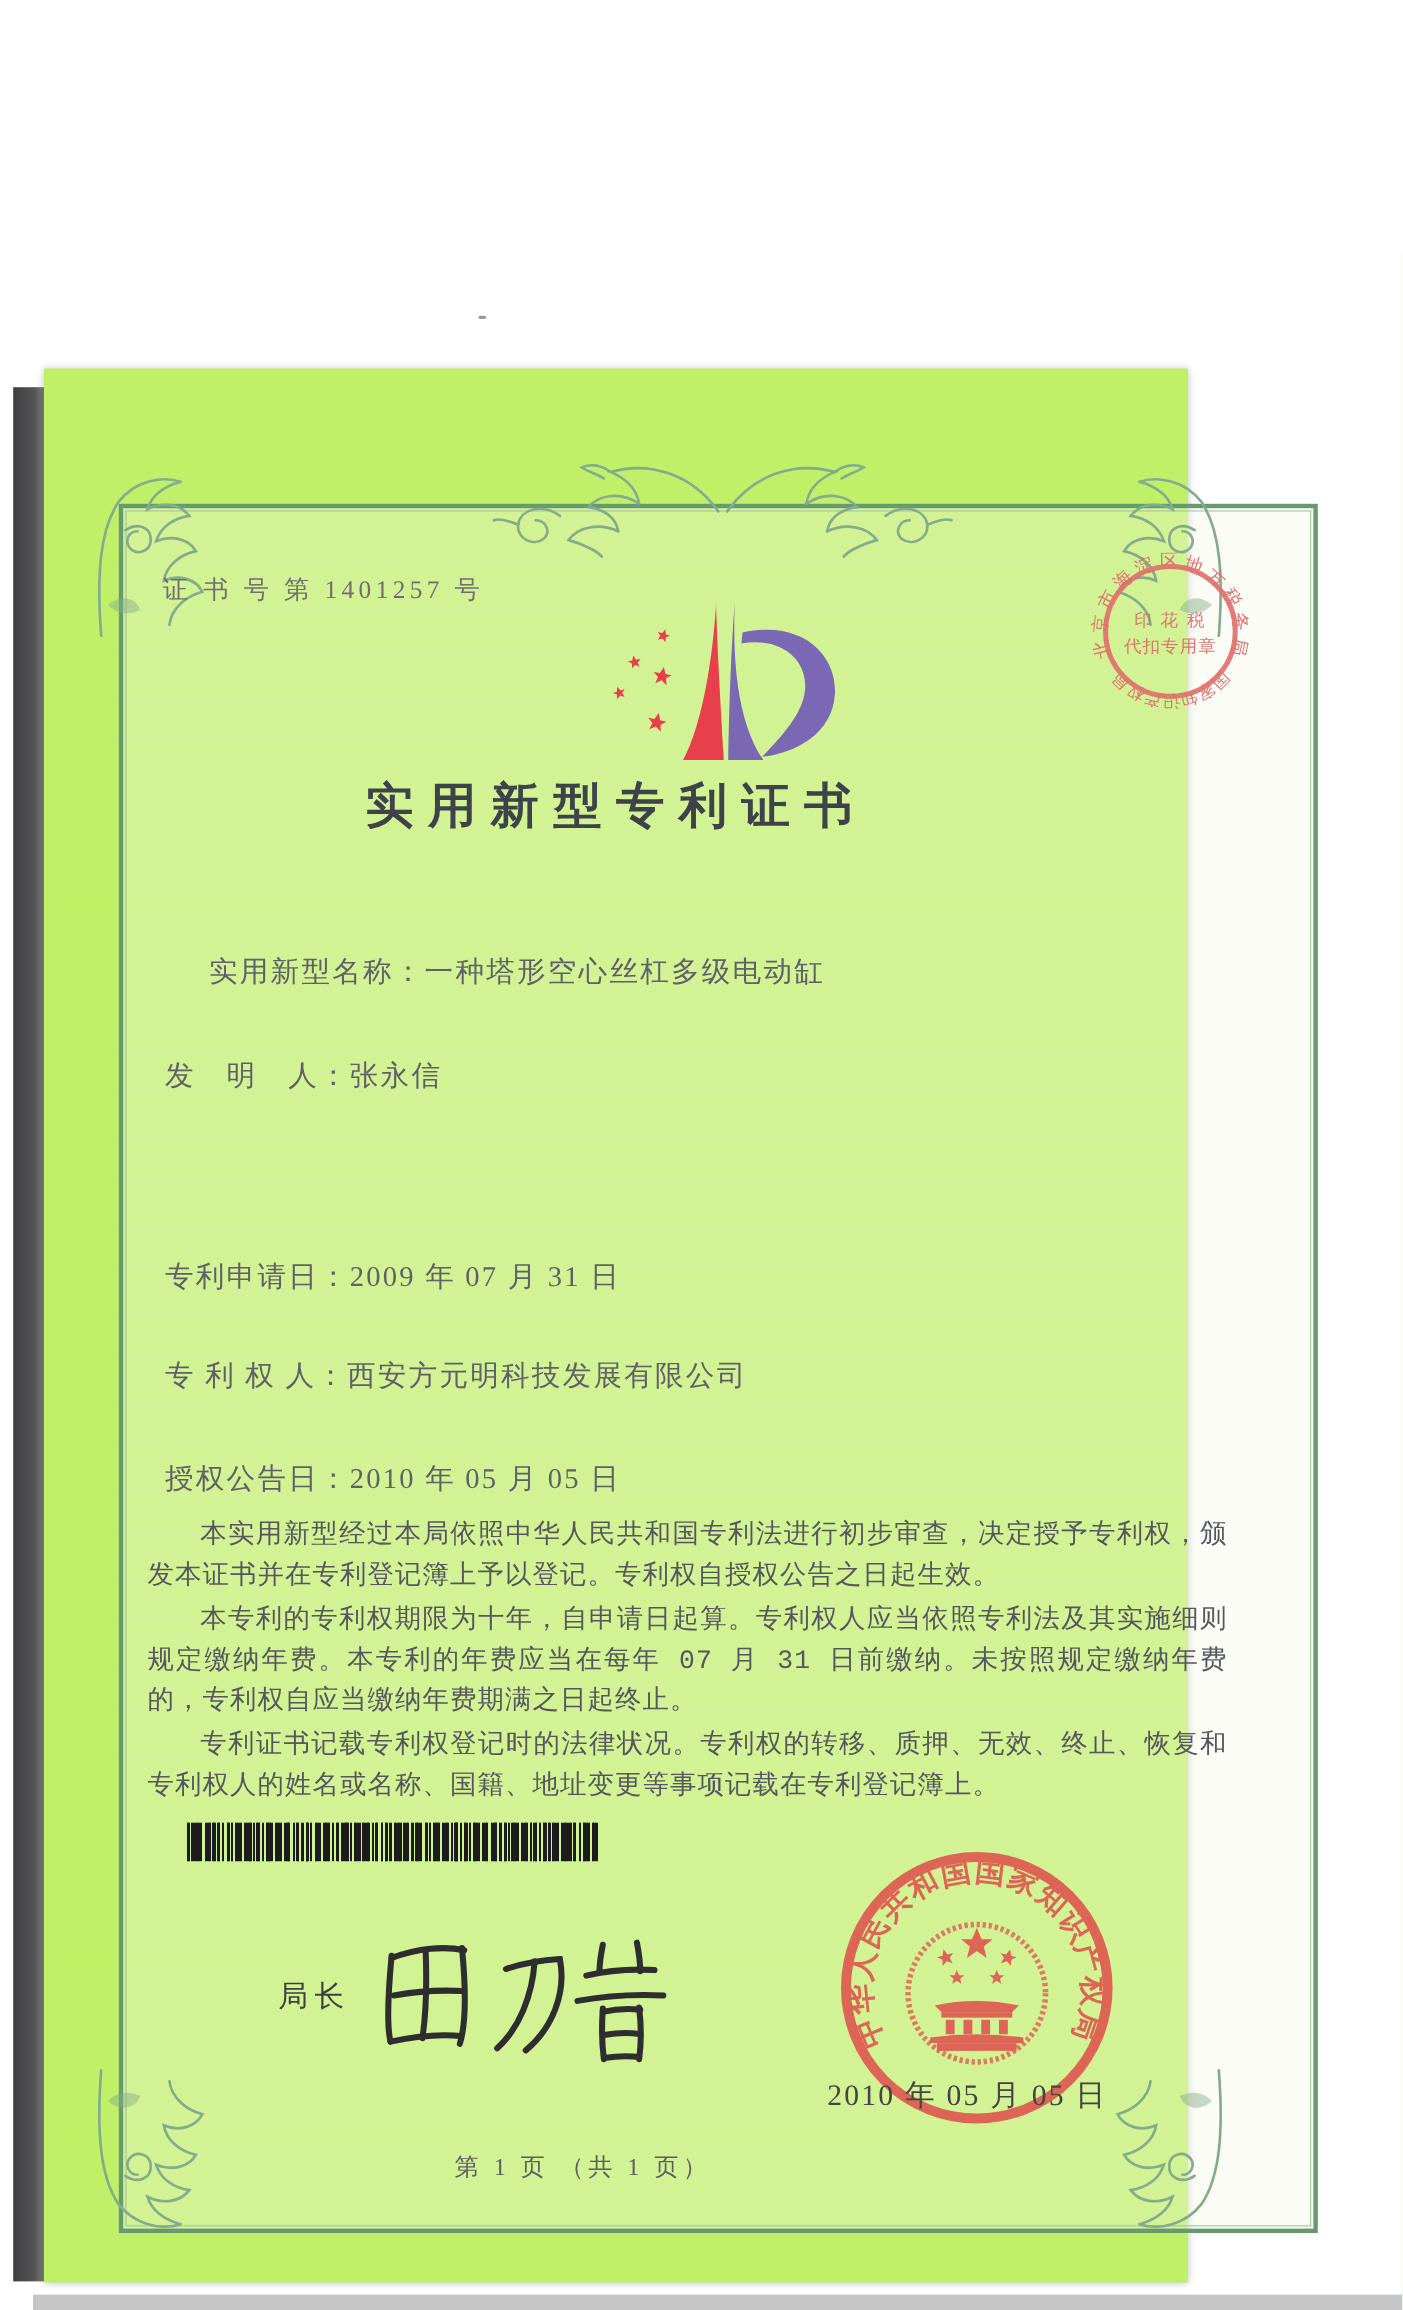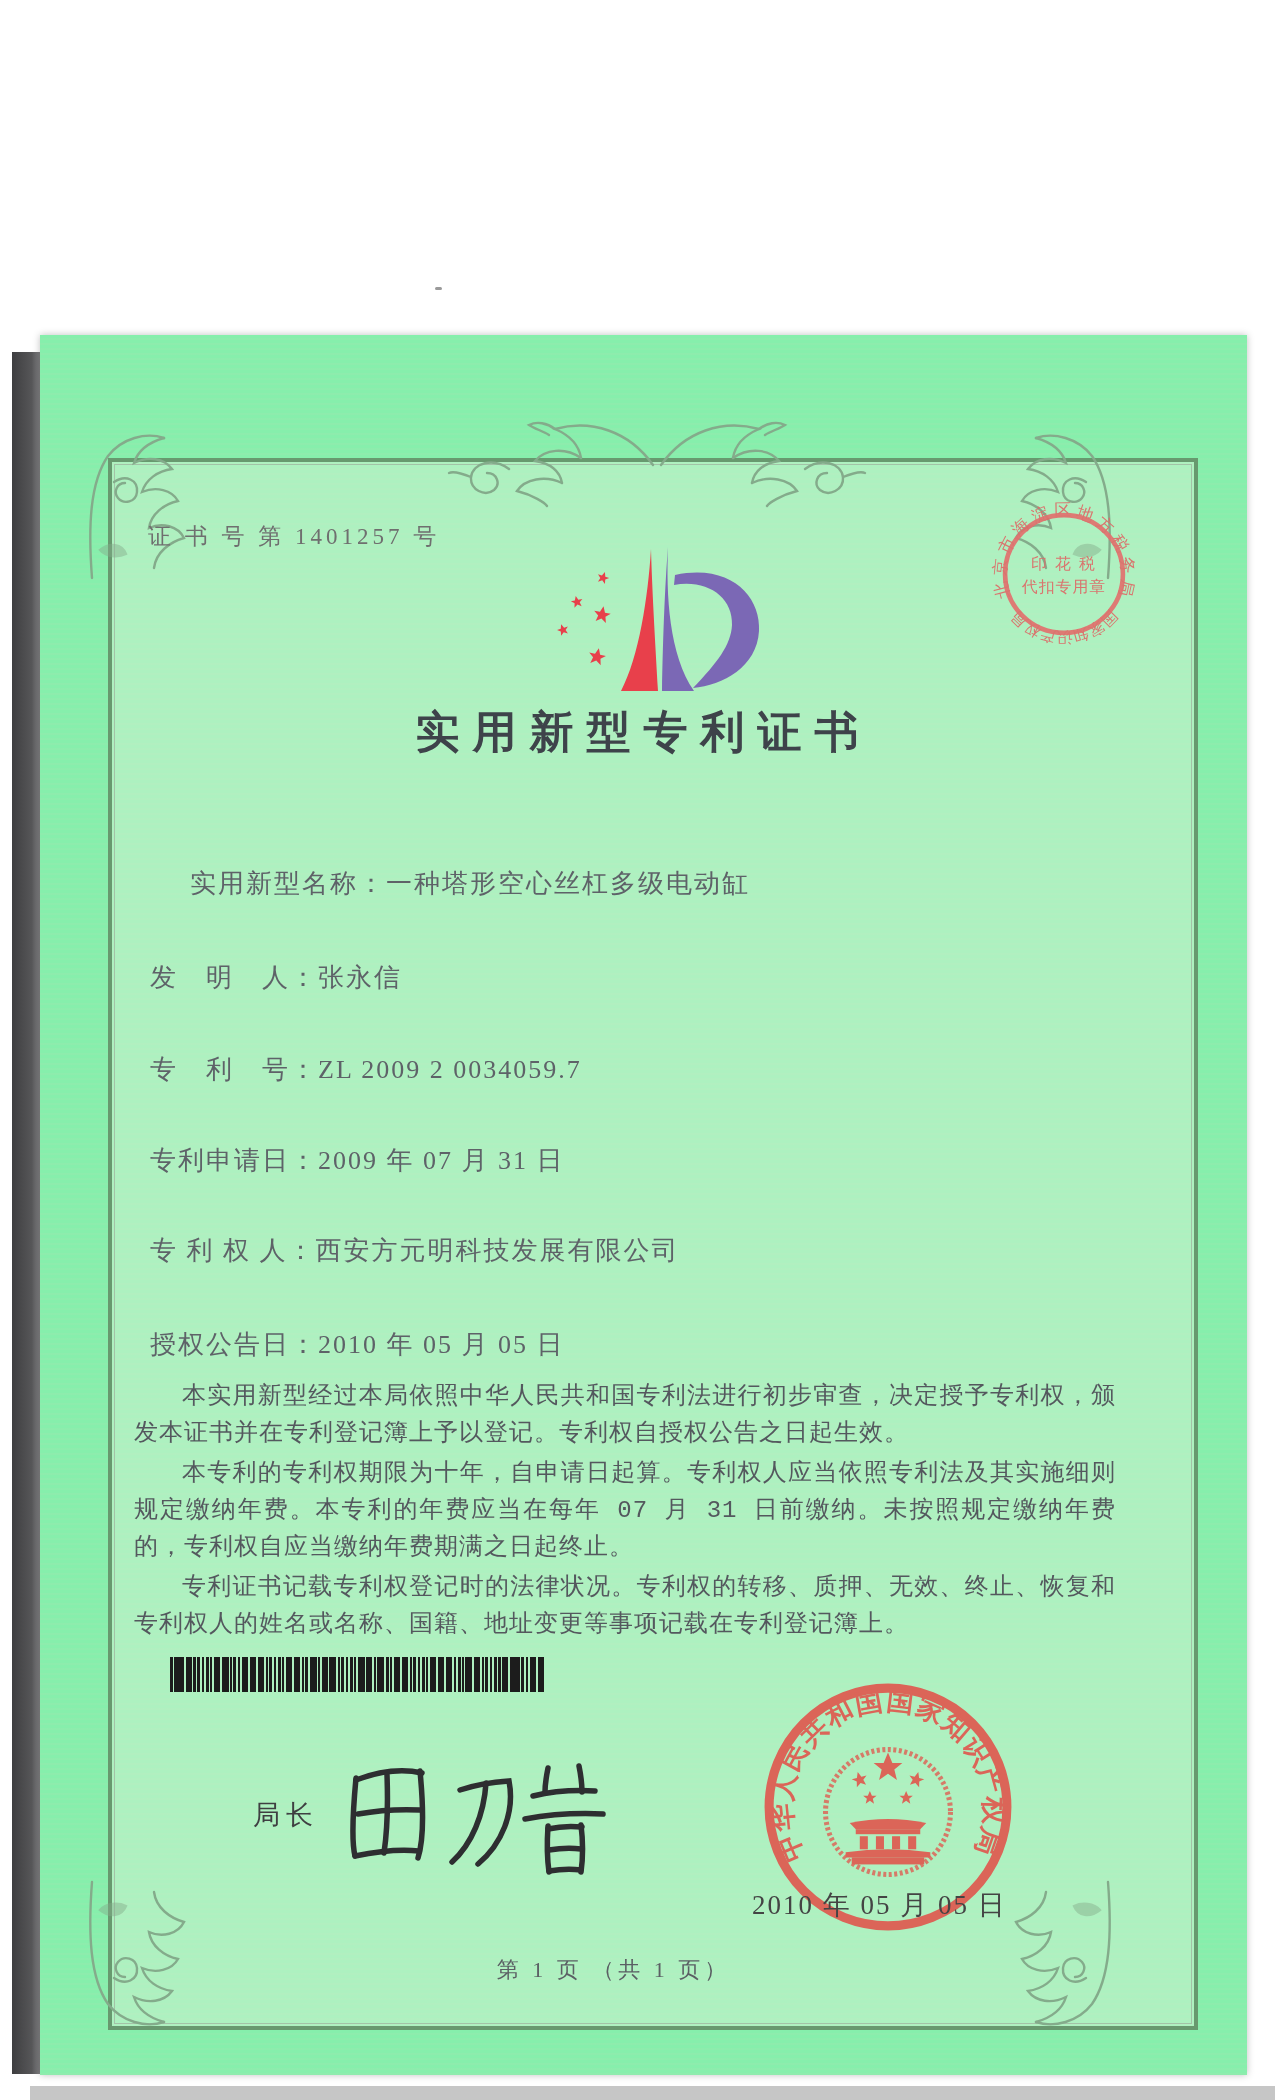--- a/index.html
+++ b/index.html
@@ -2,22 +2,22 @@
 <html><head>
 <meta charset="utf-8">
 <style>
   html,body{margin:0;padding:0;background:#ffffff;}
   .canvas{position:relative;width:1275px;height:2100px;background:#ffffff;overflow:hidden;
           font-family:"Liberation Serif","DejaVu Serif",serif;}
   .spine{position:absolute;left:12px;top:352px;width:28px;height:1722px;
          background:linear-gradient(90deg,#3e3e40 0%,#565658 70%,#828284 100%);}
   .bottom-strip{position:absolute;left:30px;top:2086px;width:1245px;height:14px;background:#c6c6c6;}
   .speck{position:absolute;left:435px;top:287px;width:7px;height:3px;background:#9a9a9a;border-radius:2px;}
-  .page{position:absolute;left:40px;top:335px;width:1207px;height:1740px;
-        background:#86efac;box-shadow:0 0 7px rgba(0,0,0,.25);}
+  .page{position:absolute;left:40px;top:335px;width:1040px;height:1740px;
+        background:#bef264;box-shadow:0 0 7px rgba(0,0,0,.25);}
   .page-texture{position:absolute;inset:0;
         background:repeating-linear-gradient(0deg,rgba(210,210,180,.10) 0 2px,rgba(255,255,255,0) 2px 5px);}
   .frame{position:absolute;left:68px;top:123px;width:1082px;height:1564px;
          border:4px solid #68996f;background:rgba(246,245,230,.35);}
   .frame-inner{position:absolute;inset:2px;border:1px solid #a3c2a7;}
   .orn{position:absolute;pointer-events:none;}
   .cert-no{position:absolute;left:108px;top:186px;font-size:23px;letter-spacing:4px;color:#6f6f6f;white-space:nowrap;}
   .logo{position:absolute;left:505px;top:200px;width:235px;height:162px;}
   .tax-stamp{position:absolute;left:941px;top:156px;width:166px;height:166px;opacity:.92;}
   .title{position:absolute;left:0;top:368px;width:100%;text-align:center;
@@ -121,21 +121,20 @@
       <text font-size="16.5" fill="#dd6b68"><textPath href="#taxTop" startOffset="2" textLength="222" lengthAdjust="spacing">北京市海淀区地方税务局</textPath></text>
       <text font-size="15" fill="#dd6b68"><textPath href="#taxBot" startOffset="2" textLength="104" lengthAdjust="spacing">国家知识产权局</textPath></text>
       <text x="81" y="76" text-anchor="middle" font-size="15.5" fill="#dd6b68" letter-spacing="2">印 花 税</text>
       <text x="81" y="99" text-anchor="middle" font-size="15.5" fill="#dd6b68" letter-spacing="1">代扣专用章</text>
     </svg>
 
     <div class="title">实用新型专利证书</div>
 
     <div class="field f0"><span>实用新型名称：</span><span>一种塔形空心丝杠多级电动缸</span></div>
     <div class="field f1"><span>发　明　人：</span><span>张永信</span></div>
-    <div class="field f2"><span>专　利　号：</span><span>ZL 2009 2 0034059.7</span></div>
     <div class="field f3"><span>专利申请日：</span><span>2009 年 07 月 31 日</span></div>
     <div class="field f4"><span>专 利 权 人：</span><span>西安方元明科技发展有限公司</span></div>
     <div class="field f5"><span>授权公告日：</span><span>2010 年 05 月 05 日</span></div>
 
     <div class="body-text">
       <p>本实用新型经过本局依照中华人民共和国专利法进行初步审查，决定授予专利权，颁发本证书并在专利登记簿上予以登记。专利权自授权公告之日起生效。</p>
       <p>本专利的专利权期限为十年，自申请日起算。专利权人应当依照专利法及其实施细则规定缴纳年费。本专利的年费应当在每年 07 月 31 日前缴纳。未按照规定缴纳年费的，专利权自应当缴纳年费期满之日起终止。</p>
       <p>专利证书记载专利权登记时的法律状况。专利权的转移、质押、无效、终止、恢复和专利权人的姓名或名称、国籍、地址变更等事项记载在专利登记簿上。</p>
     </div>
 

